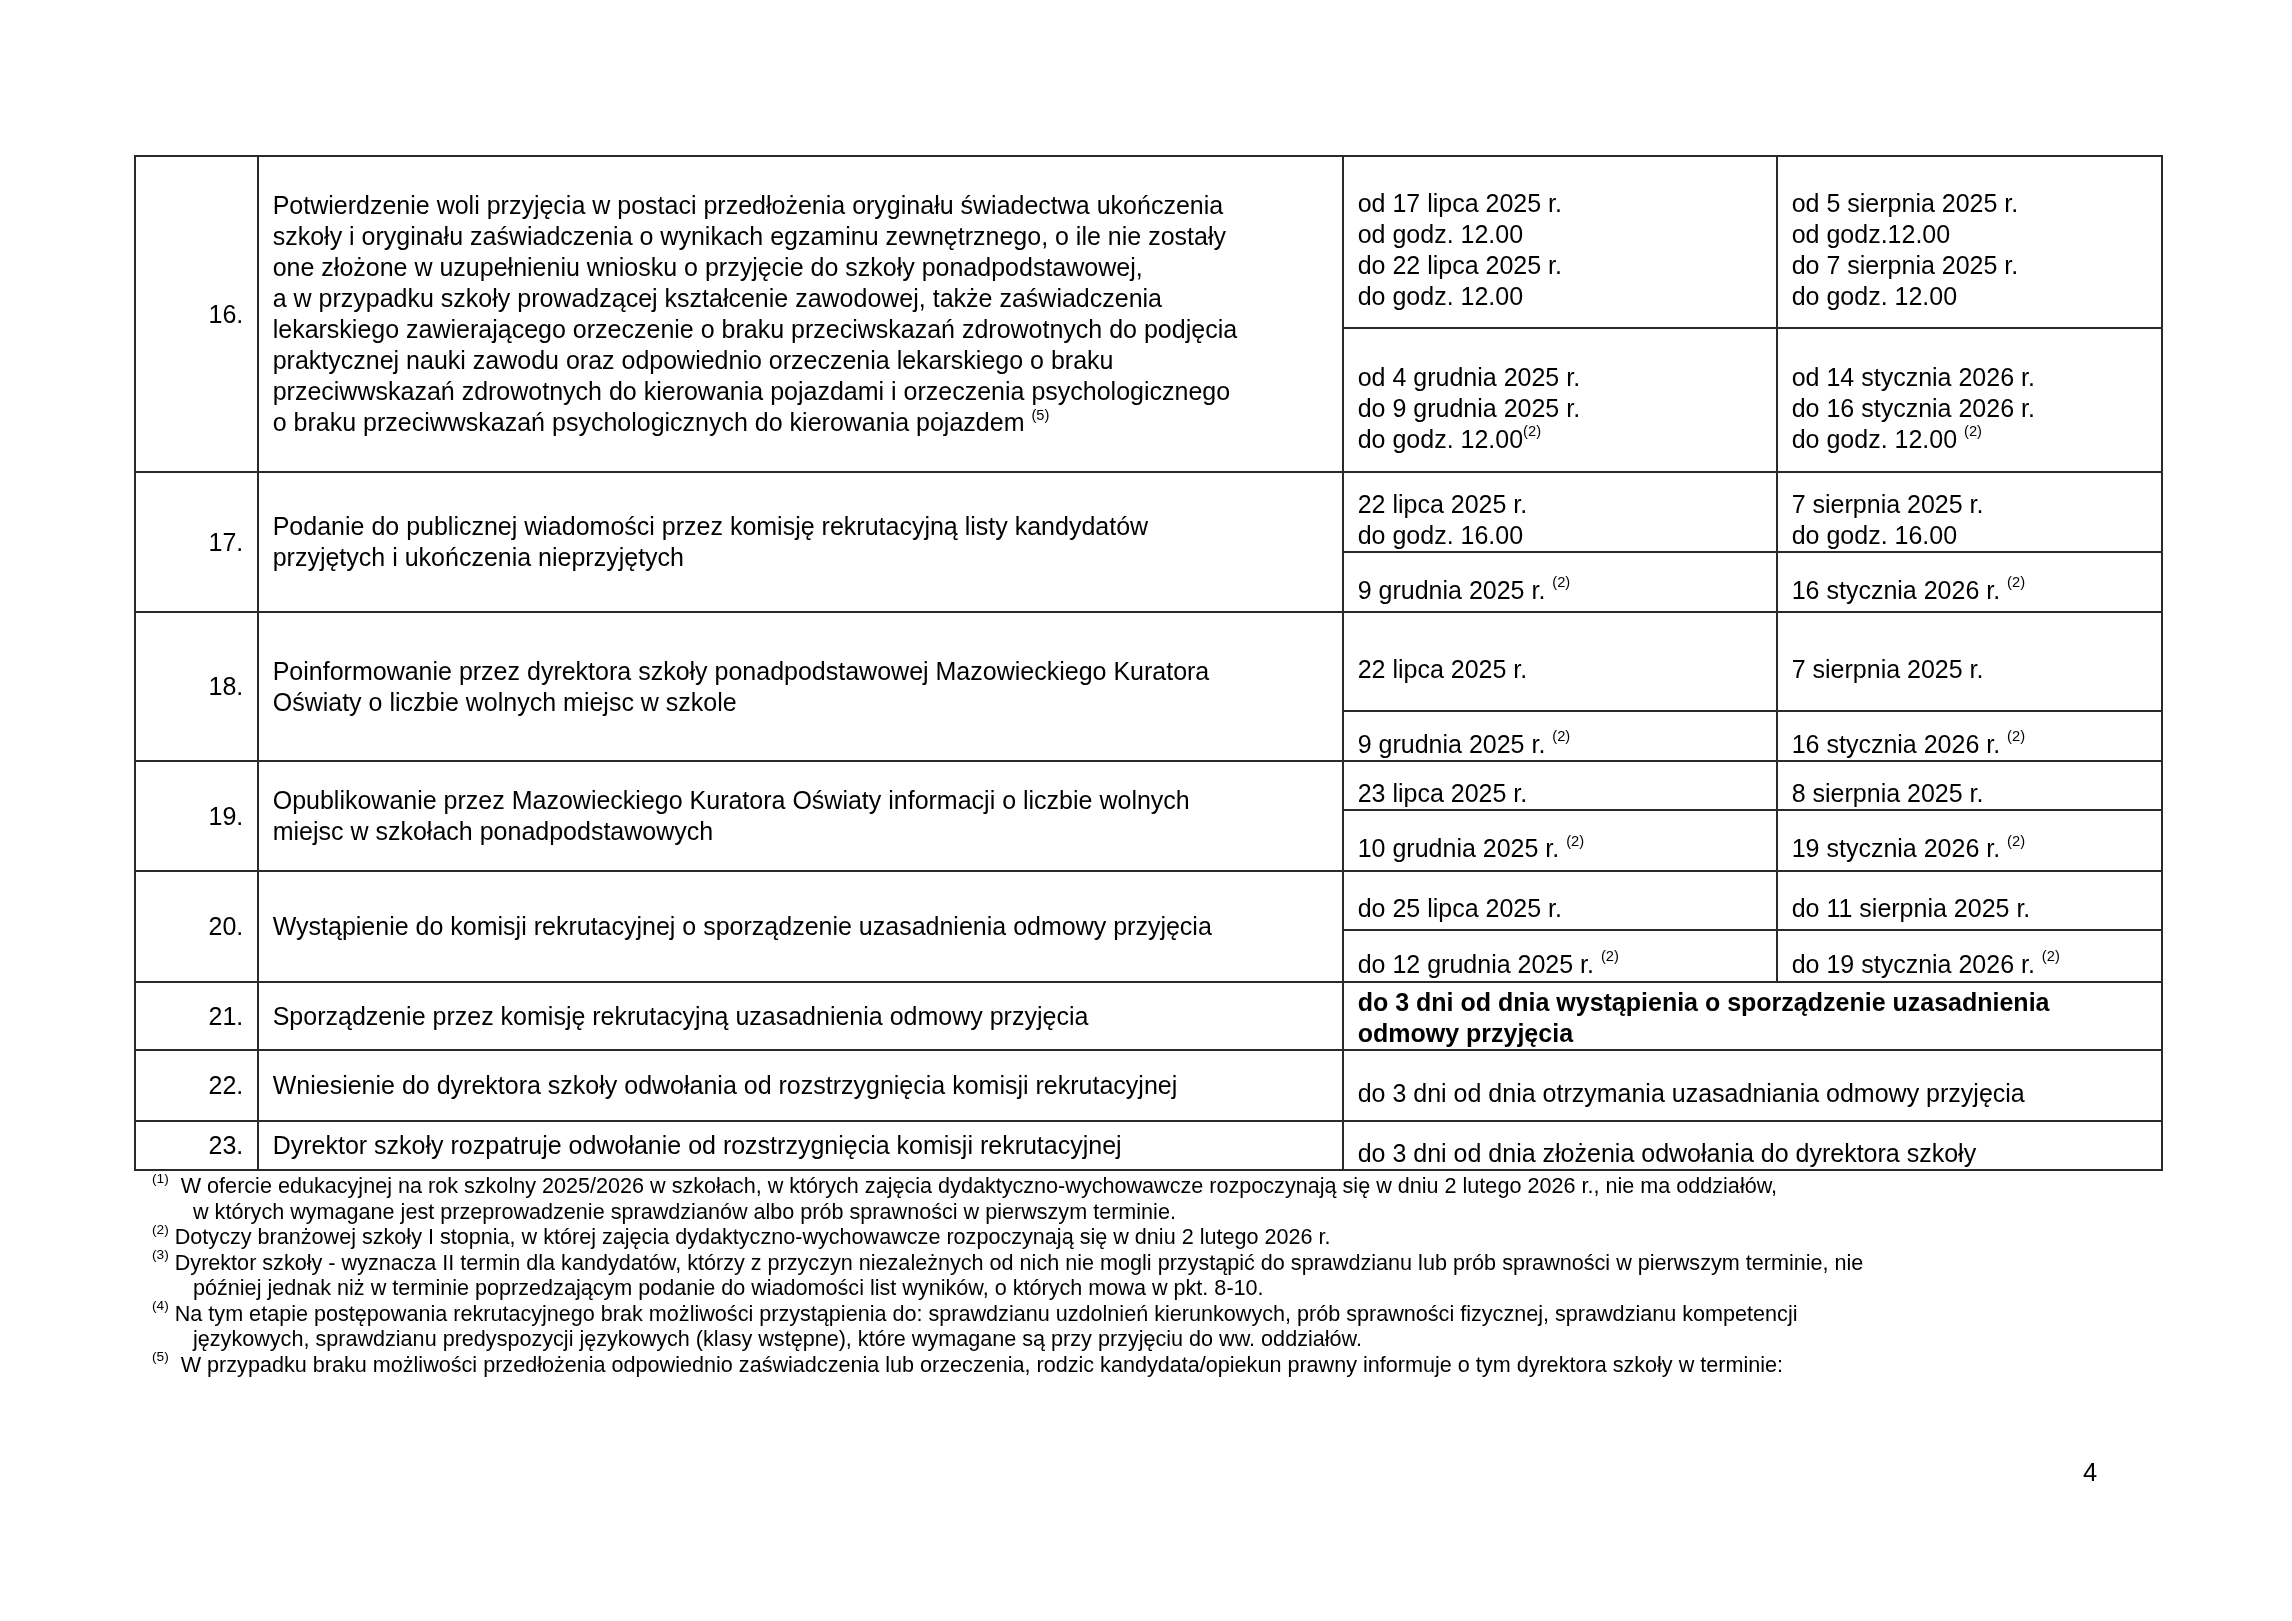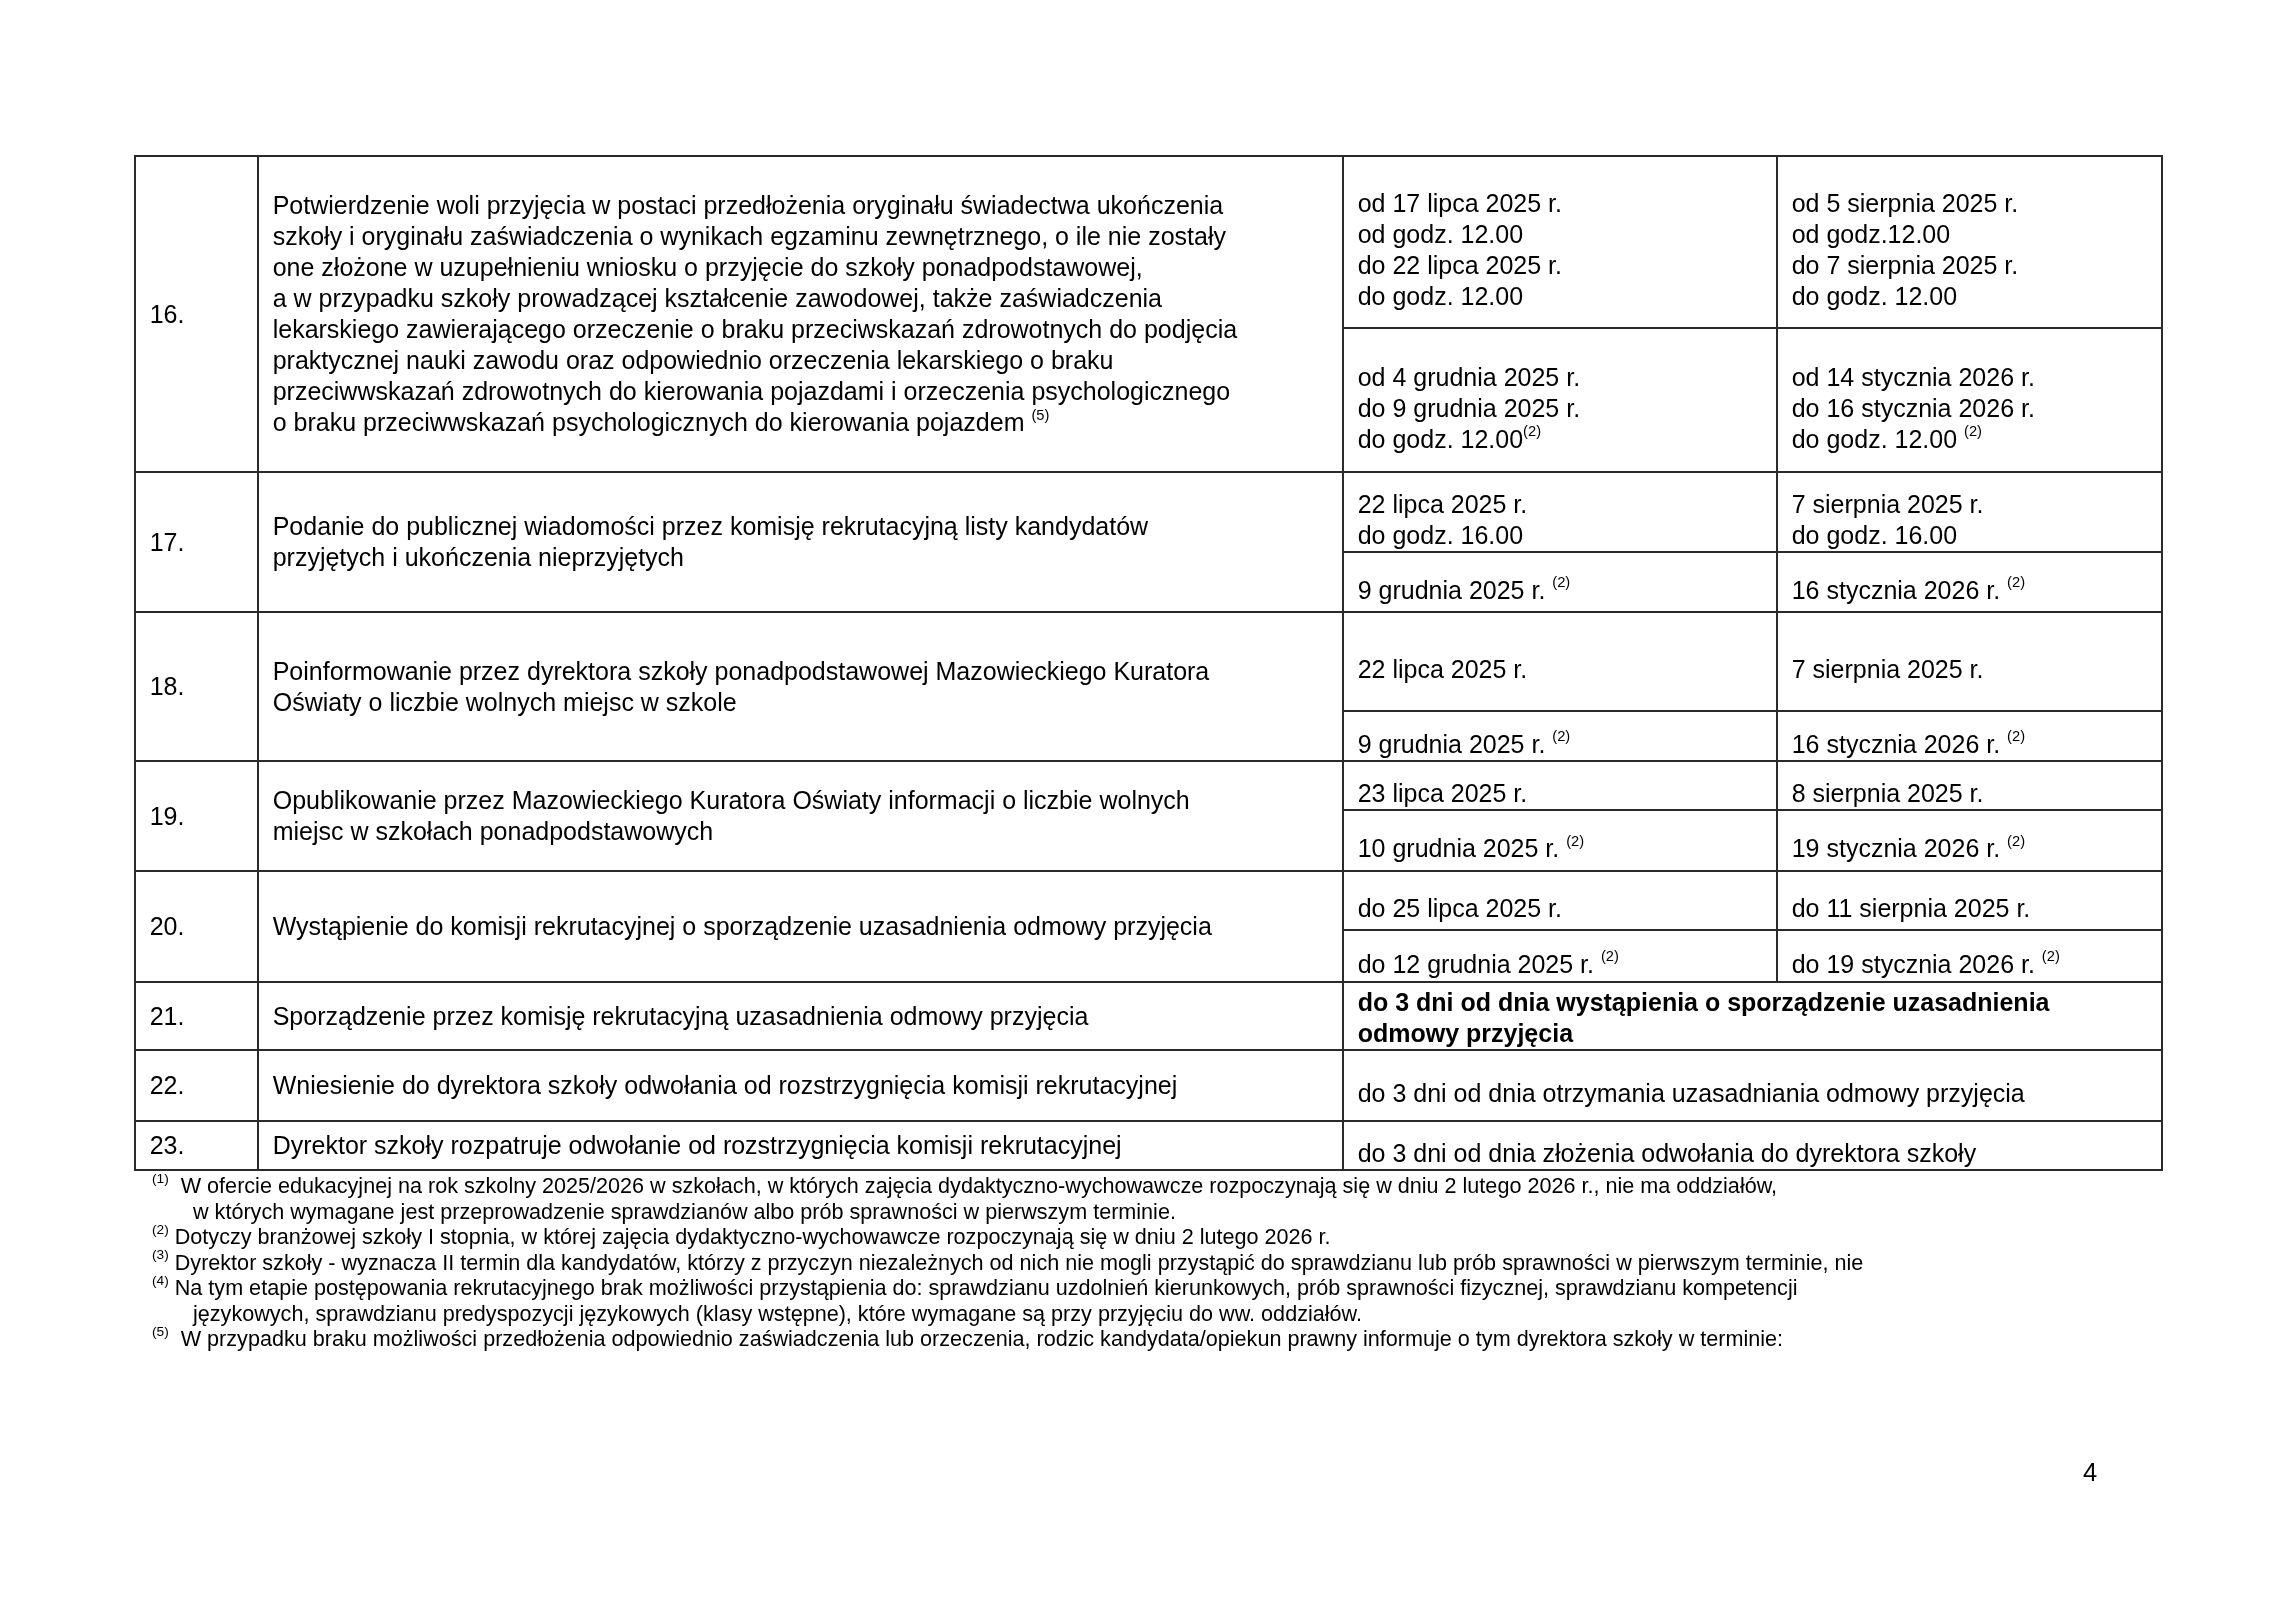--- a/index.html
+++ b/index.html
@@ -2,21 +2,21 @@
 <html><head>
 <meta charset="utf-8">
 <style>
   html, body { margin:0; padding:0; background:#ffffff; }
   body { width:2293px; height:1621px; position:relative; overflow:hidden;
          font-family:"Liberation Sans", sans-serif; color:#000; }
   .page { position:absolute; left:0; top:0; width:2293px; height:1621px; background:#fff; }
   table.sched { position:absolute; left:134px; top:155px; width:2027px;
     border-collapse:collapse; table-layout:fixed; font-size:25px; line-height:31px; }
   table.sched td { border:2px solid #2a2a2a; padding:0 13.7px; vertical-align:middle; }
-  td.num { text-align:left; padding:0; }
+  td.num { text-align:right; padding:0; }
   td.desc { padding-left:14.7px; padding-right:9.8px; }
   td.date { vertical-align:top; padding-top:3.9px; }
   td.date.mid { vertical-align:middle; padding-top:16px; }
   .line { display:block; white-space:nowrap; }
   sup { font-size:14.7px; line-height:0; position:relative; top:-2px; vertical-align:super; }
   .footnotes { position:absolute; left:152px; top:1173px; width:1955px;
     font-size:21.6px; line-height:25.5px; text-align:justify; }
   .fn { position:relative; padding-left:0; }
   .fn .cont { display:block; padding-left:41px; }
   .fn sup { font-size:13.7px; }
@@ -177,20 +177,21 @@
 <div class="footnotes">
   <div class="fn">
     <sup>(1)</sup>&nbsp; <span>W ofercie edukacyjnej na rok szkolny 2025/2026 w szkołach, w których zajęcia dydaktyczno-wychowawcze rozpoczynają się w dniu 2 lutego 2026 r., nie ma oddziałów,</span>
     <span class="cont">w których wymagane jest przeprowadzenie sprawdzianów albo prób sprawności w pierwszym terminie.</span>
   </div>
   <div class="fn">
     <sup>(2)</sup> <span>Dotyczy branżowej szkoły I stopnia, w której zajęcia dydaktyczno-wychowawcze rozpoczynają się w dniu 2 lutego 2026 r.</span>
   </div>
   <div class="fn">
     <sup>(3)</sup> <span>Dyrektor szkoły - wyznacza II termin dla kandydatów, którzy z przyczyn niezależnych od nich nie mogli przystąpić do sprawdzianu lub prób sprawności w pierwszym terminie, nie</span>
+    <span class="cont">później jednak niż w terminie poprzedzającym podanie do wiadomości list wyników, o których mowa w pkt. 8-10.</span>
   </div>
   <div class="fn">
     <sup>(4)</sup> <span>Na tym etapie postępowania rekrutacyjnego brak możliwości przystąpienia do: sprawdzianu uzdolnień kierunkowych, prób sprawności fizycznej, sprawdzianu kompetencji</span>
     <span class="cont">językowych, sprawdzianu predyspozycji językowych (klasy wstępne), które wymagane są przy przyjęciu do ww. oddziałów.</span>
   </div>
   <div class="fn">
     <sup>(5)</sup>&nbsp; <span>W przypadku braku możliwości przedłożenia odpowiednio zaświadczenia lub orzeczenia, rodzic kandydata/opiekun prawny informuje o tym dyrektora szkoły w terminie:</span>
   </div>
 </div>
 

